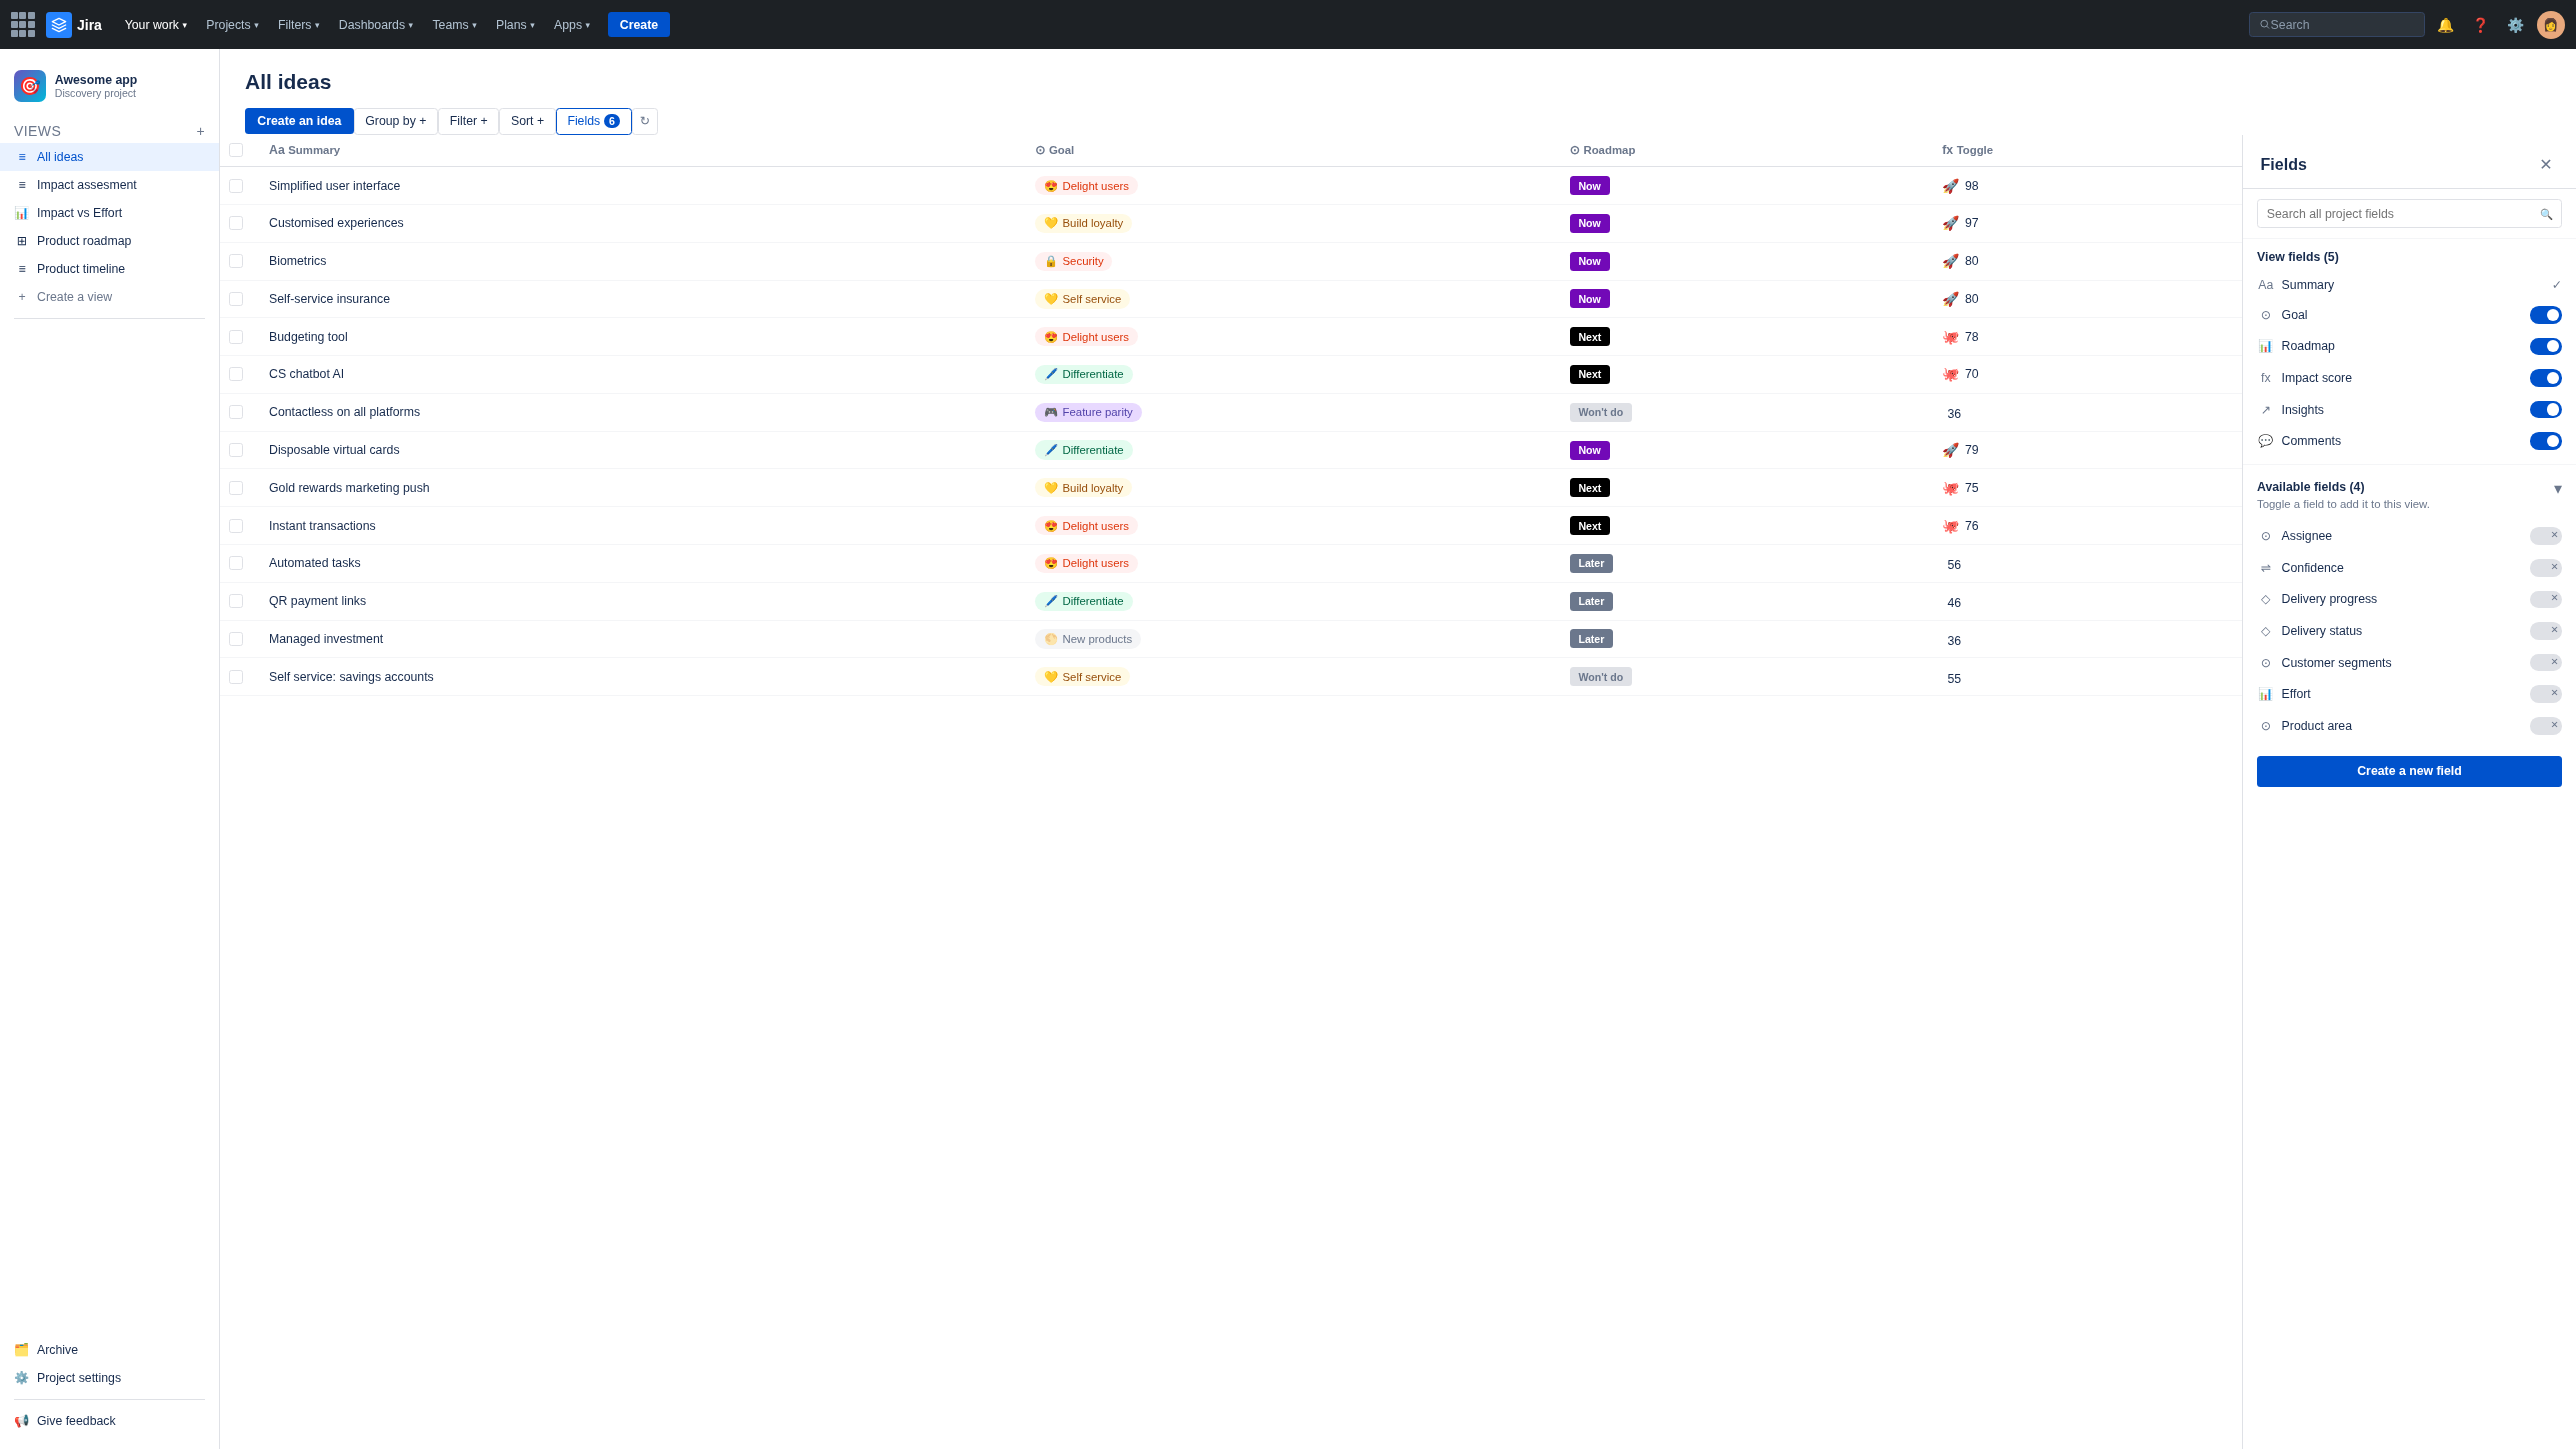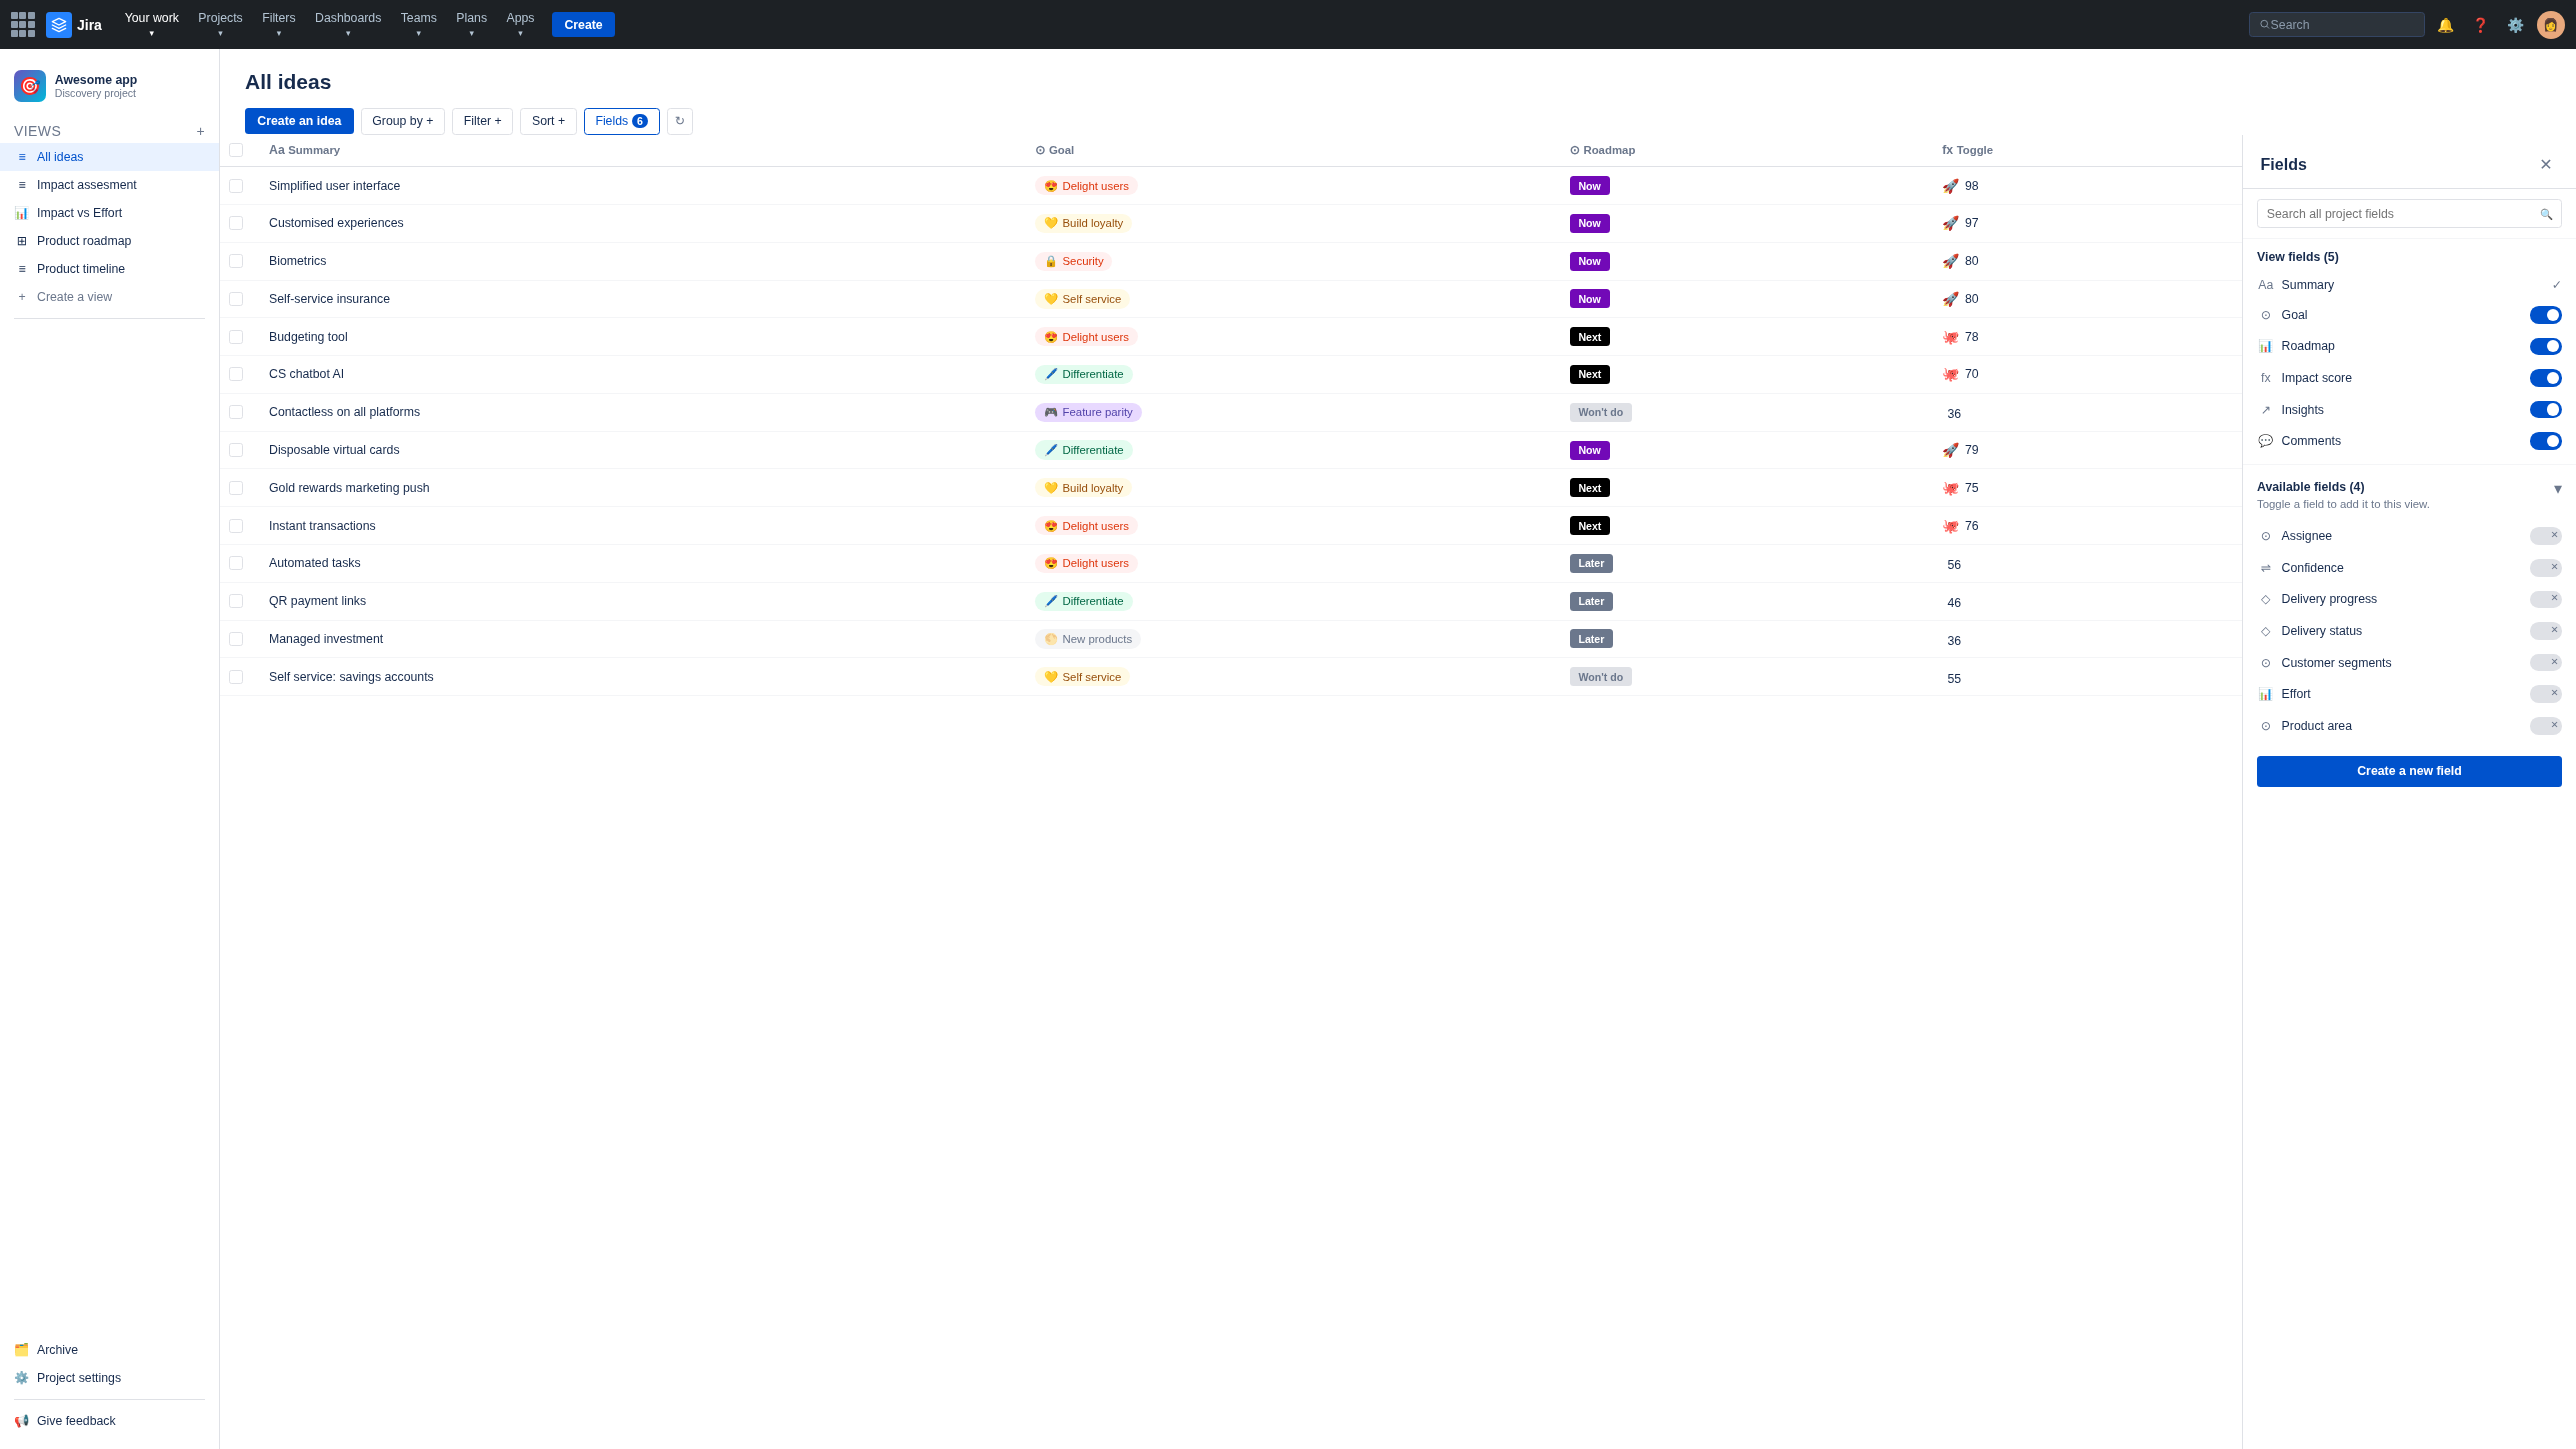--- a/index.html
+++ b/index.html
@@ -6,21 +6,21 @@
     body { font-family: -apple-system, BlinkMacSystemFont, 'Segoe UI', sans-serif; font-size: 12.3px; background: #f4f5f7; color: #172b4d; overflow: hidden; }
 
     
     .topnav { display: flex; align-items: center; height: 49px; background: #1d2125; padding: 0 10.6px; gap: 7px; position: fixed; top: 0; left: 0; right: 0; z-index: 100; }
     .topnav-logo { display: flex; align-items: center; gap: 5.3px; margin-right: 7px; }
     .topnav-logo-icon { width: 26px; height: 26px; background: #2684ff; border-radius: 3.5px; display: flex; align-items: center; justify-content: center; }
     .topnav-logo-text { color: white; font-weight: 700; font-size: 14px; }
     .topnav-grid { display: grid; grid-template-columns: repeat(3,7px); grid-template-rows: repeat(3,7px); gap: 1.8px; margin-right: 3.5px; cursor: pointer; }
     .topnav-grid span { background: #8c9bab; border-radius: 0.9px; display: block; }
     .topnav-nav { display: flex; align-items: center; gap: 1.8px; flex: 1; }
-    .topnav-nav-item { color: #b3c4d3; font-size: 12.3px; padding: 5.3px 8.8px; border-radius: 3.5px; cursor: pointer; display: flex; align-items: center; gap: 3.5px; white-space: nowrap; flex-direction: column; }
+    .topnav-nav-item { color: #b3c4d3; font-size: 12.3px; padding: 5.3px 8.8px; border-radius: 3.5px; cursor: pointer; display: flex; align-items: center; gap: 3.5px; white-space: nowrap; }
     .topnav-nav-item.active { color: white; }
     .topnav-create { background: #0052cc; color: white; border: none; padding: 5.3px 12.3px; border-radius: 3.5px; font-weight: 600; font-size: 12.3px; cursor: pointer; margin-left: 7px; }
     .topnav-right { display: flex; align-items: center; gap: 7px; margin-left: auto; }
     .topnav-search { display: flex; align-items: center; background: #2c333a; border: 0.9px solid #344563; border-radius: 3.5px; padding: 4.4px 8.8px; gap: 0; width: 176px; }
     .topnav-search input { background: none; border: none; color: #b3c4d3; font-size: 12.3px; outline: none; width: 100%; }
     .topnav-search input::placeholder { color: #8c9bab; }
     .topnav-icon-btn { width: 28px; height: 28px; border-radius: 50%; background: none; border: none; color: #8c9bab; cursor: pointer; display: flex; align-items: center; justify-content: center; font-size: 14px; }
     .topnav-avatar { width: 28px; height: 28px; border-radius: 50%; background: #e8a87c; overflow: hidden; cursor: pointer; display: flex; align-items: center; justify-content: center; font-size: 12.3px; }
     .chevron { font-size: 8.8px; }
 
@@ -40,21 +40,21 @@
     .sidebar-item.active { background: #e9f2ff; color: #0052cc; }
     .sidebar-item-icon { width: 16px; text-align: center; font-size: 12.3px; }
     .sidebar-item-label { font-size: 12.3px; }
     .sidebar-divider { height: 0.9px; background: #dfe1e6; margin: 7px 14px; }
     .sidebar-bottom { margin-top: auto; padding-top: 7px; }
 
     
     .main { flex: 1; overflow: hidden; display: flex; flex-direction: column; background: white; }
     .main-header { padding: 21px 25px 0; }
     .main-title { font-size: 21px; font-weight: 700; color: #172b4d; margin-bottom: 14px; }
-    .main-toolbar { display: flex; align-items: center; gap: 7px; padding-bottom: 0; }
+    .main-toolbar { display: flex; align-items: center; padding-bottom: 0; }
     .btn-primary { background: #0052cc; color: white; border: none; padding: 6.2px 12.3px; border-radius: 3.5px; font-weight: 600; font-size: 12.3px; cursor: pointer; }
     .btn-secondary { background: white; color: #172b4d; border: 0.9px solid #dfe1e6; padding: 5.3px 10.6px; border-radius: 3.5px; font-size: 12.3px; cursor: pointer; display: flex; align-items: center; gap: 3.5px; }
     .btn-fields { background: white; color: #0052cc; border: 0.9px solid #0052cc; padding: 5.3px 10.6px; border-radius: 3.5px; font-size: 12.3px; cursor: pointer; display: flex; align-items: center; gap: 3.5px; font-weight: 500; }
     .fields-badge { background: #0052cc; color: white; border-radius: 8.8px; padding: 0.9px 5.3px; font-size: 10.6px; font-weight: 600; }
     .btn-icon-only { background: white; border: 0.9px solid #dfe1e6; padding: 5.3px 7px; border-radius: 3.5px; cursor: pointer; font-size: 12.3px; color: #6b778c; }
 
     
     .table-container { flex: 1; overflow: auto; padding: 0; }
     table { width: 100%; border-collapse: collapse; }
     thead tr { border-bottom: 1.8px solid #dfe1e6; }

